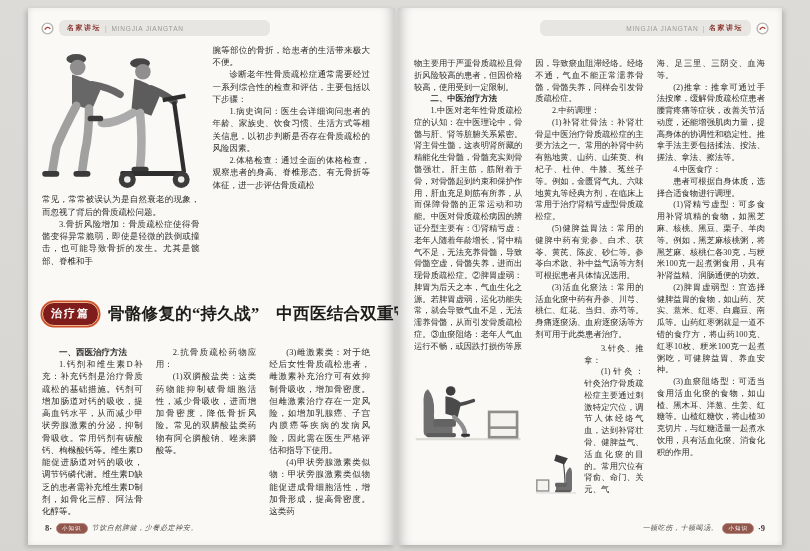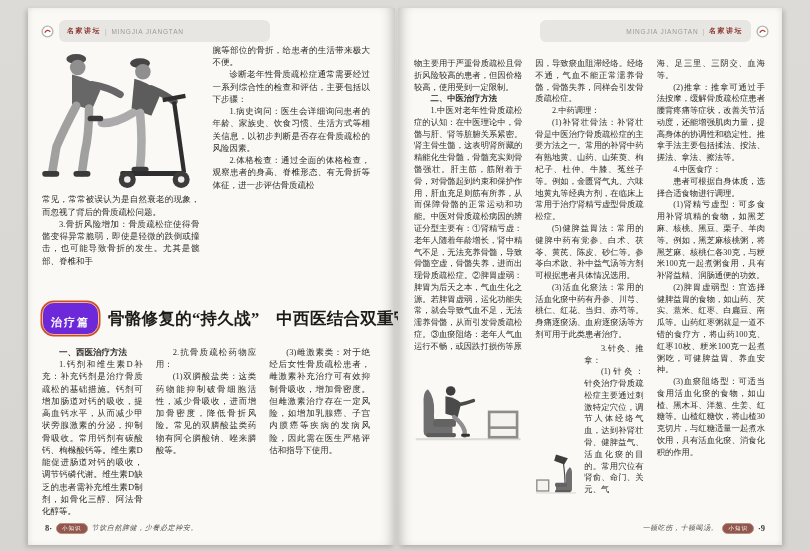--- a/index.html
+++ b/index.html
@@ -10,42 +10,42 @@
   .page-left{left:28px;width:367px;
     box-shadow:-2px 2px 5px rgba(0,0,0,.18), inset -10px 0 14px -9px rgba(0,0,0,.32), inset 5px 0 8px -7px rgba(0,0,0,.18);}
   .page-right{left:398px;width:384px;
     box-shadow:2px 2px 5px rgba(0,0,0,.18), inset 10px 0 14px -9px rgba(0,0,0,.32), inset -5px 0 8px -7px rgba(0,0,0,.18);}
 
   
   .page-header{position:absolute;top:12px;display:flex;align-items:center;gap:5px;}
   .page-left .page-header{left:13px;}
   .page-right .page-header{right:13px;}
   .logo-circle{width:13px;height:13px;flex:0 0 auto;}
-  .header-strip{height:22px;background:#e7e6e2;border-radius:6px;padding:0 8px;
+  .header-strip{height:16px;background:#e7e6e2;border-radius:6px;padding:0 8px;
     font-family:"Liberation Sans","DejaVu Sans",sans-serif;font-size:6.5px;color:#9b9a96;
     letter-spacing:.8px;display:flex;align-items:center;gap:4px;min-width:195px;white-space:nowrap;}
   .header-strip.right{justify-content:flex-end;}
   .brand-cn{color:#8d3a32;font-weight:bold;font-size:7px;letter-spacing:1.5px;font-family:"Liberation Serif",serif;}
   .brand-sep{color:#b4b3af;}
 
   
   .cols{display:flex;}
   .col{flex:1;min-width:0;}
   p{margin:0;font-size:8.5px;line-height:1.44;text-align:justify;color:#2f2d2a;text-indent:2em;}
   .page-right p{font-size:8.3px;line-height:1.42;}
   p.cont{text-indent:0;}
   p.bold{font-weight:bold;}
 
   .top-section{position:absolute;top:36px;left:14px;right:25px;gap:13px;height:256px;overflow:hidden;}
   .scooter-wrap{width:108%;margin:-2px 0 4px -4px;}
   .scooter-wrap svg{width:100%;height:auto;display:block;}
 
   .section-band{position:absolute;top:294px;left:14px;right:20px;display:flex;align-items:center;gap:9px;}
-  .section-badge{background:#6d28d9;color:#fff;font-weight:bold;font-size:11px;letter-spacing:2px;
-    padding:12px 8px 4px;border-radius:12px;border:1px solid #f0b58c;box-shadow:0 0 0 1.5px #cc4e28;flex:0 0 auto;}
+  .section-badge{background:#7f1d1d;color:#fff;font-weight:bold;font-size:11px;letter-spacing:2px;
+    padding:3px 8px 4px;border-radius:12px;border:1px solid #f0b58c;box-shadow:0 0 0 1.5px #cc4e28;flex:0 0 auto;}
   .section-title{margin:0;font-size:16.5px;font-weight:bold;color:#1d1b18;letter-spacing:.3px;white-space:nowrap;}
 
   .bottom-section{position:absolute;top:338px;left:14px;right:25px;gap:13px;height:178px;overflow:hidden;}
 
   .right-cols{position:absolute;top:50px;left:16px;right:17px;gap:13px;height:468px;overflow:hidden;}
   .sitting-wrap{margin-top:10px;}
   .sitting-wrap svg{width:100%;height:auto;display:block;}
   .wrap-row{display:flex;align-items:flex-end;gap:7px;margin-top:2px;}
   .lamp-wrap{flex:0 0 42px;}
   .lamp-wrap svg{width:42px;height:auto;display:block;}
@@ -129,20 +129,21 @@
       <div class="col">
         <p class="bold">一、西医治疗方法</p>
         <p>1.钙剂和维生素D补充：补充钙剂是治疗骨质疏松的基础措施。钙剂可增加肠道对钙的吸收，提高血钙水平，从而减少甲状旁腺激素的分泌，抑制骨吸收。常用钙剂有碳酸钙、枸橼酸钙等。维生素D能促进肠道对钙的吸收，调节钙磷代谢。维生素D缺乏的患者需补充维生素D制剂，如骨化三醇、阿法骨化醇等。</p>
       </div>
       <div class="col">
         <p>2.抗骨质疏松药物应用：</p>
         <p>(1)双膦酸盐类：这类药物能抑制破骨细胞活性，减少骨吸收，进而增加骨密度，降低骨折风险。常见的双膦酸盐类药物有阿仑膦酸钠、唑来膦酸等。</p>
       </div>
       <div class="col">
         <p>(3)雌激素类：对于绝经后女性骨质疏松患者，雌激素补充治疗可有效抑制骨吸收，增加骨密度。但雌激素治疗存在一定风险，如增加乳腺癌、子宫内膜癌等疾病的发病风险，因此需在医生严格评估和指导下使用。</p>
+        <p>(4)甲状旁腺激素类似物：甲状旁腺激素类似物能促进成骨细胞活性，增加骨形成，提高骨密度。这类药</p>
       </div>
     </div>
 
     <div class="footer footer-left">
       <span class="page-num">8·</span>
       <span class="mini-badge">小知识</span>
       <span class="motto">节饮自然脾健，少餐必定神安。</span>
     </div>
   </div>
 

